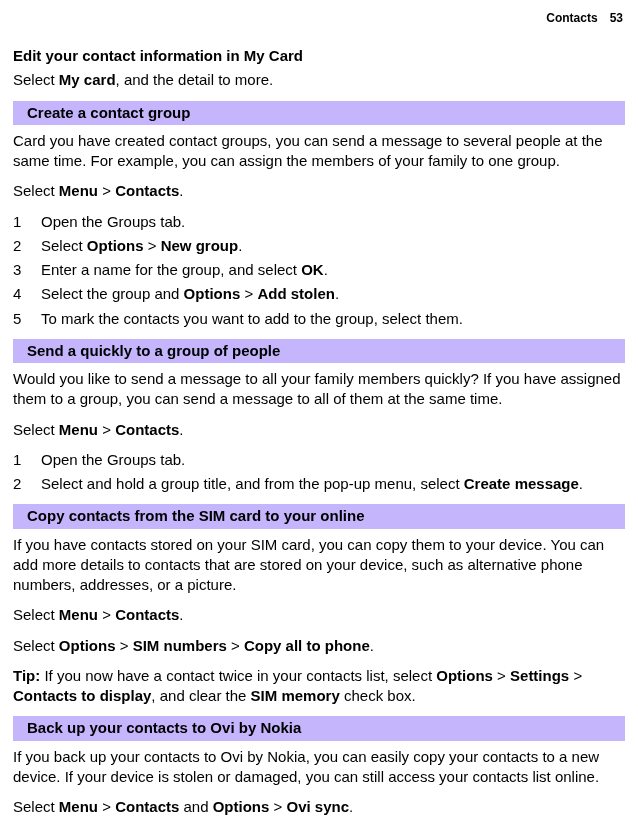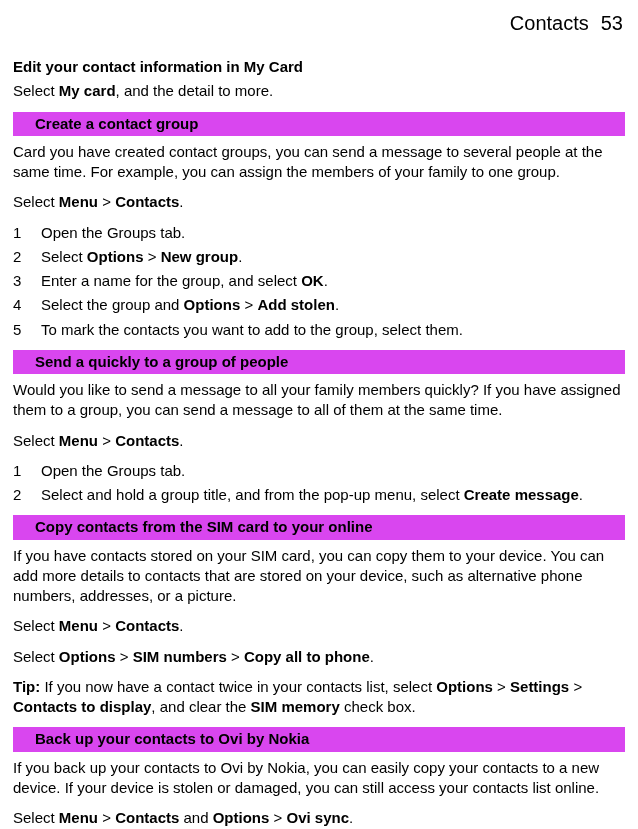--- a/index.html
+++ b/index.html
@@ -8,35 +8,35 @@
     height: 829px;
     font-family: Arial, Helvetica, sans-serif;
     font-size: 15px;
     color: #000;
     line-height: 1.35;
     padding: 10px 13px 0 13px;
     background: #fff;
   }
   .header {
     text-align: right;
-    font-weight: normal;
-    font-size: 20px;
+    font-weight: bold;
+    font-size: 12px;
     margin-bottom: 20px;
     padding-right: 2px;
   }
   .header-chapter { margin-right: 12px; }
   .sect-title {
     font-weight: bold;
     margin-top: 0;
     margin-bottom: 4px;
   }
   .gray-bar {
-    background: #d946ef;
+    background: #c4b5fd;
     font-weight: bold;
-    padding: 2px 22px;
+    padding: 2px 14px;
     margin-top: 2px;
     margin-bottom: 6px;
   }
   p { margin-bottom: 10px; }
   .steps { margin-bottom: 10px; }
   .step-row { display: flex; margin-bottom: 4px; }
   .step-num { width: 28px; flex-shrink: 0; }
   .step-txt { flex: 1; }
   b { font-weight: bold; }
 </style>

